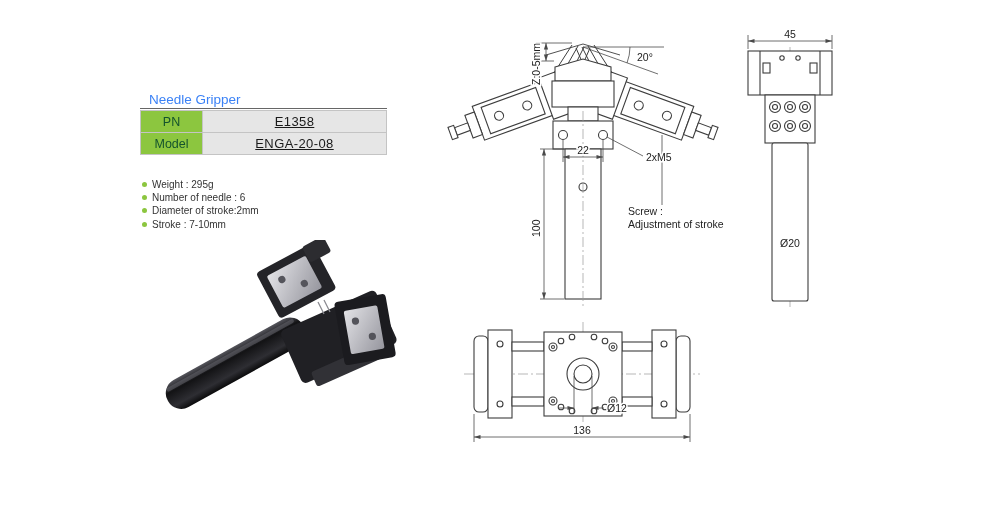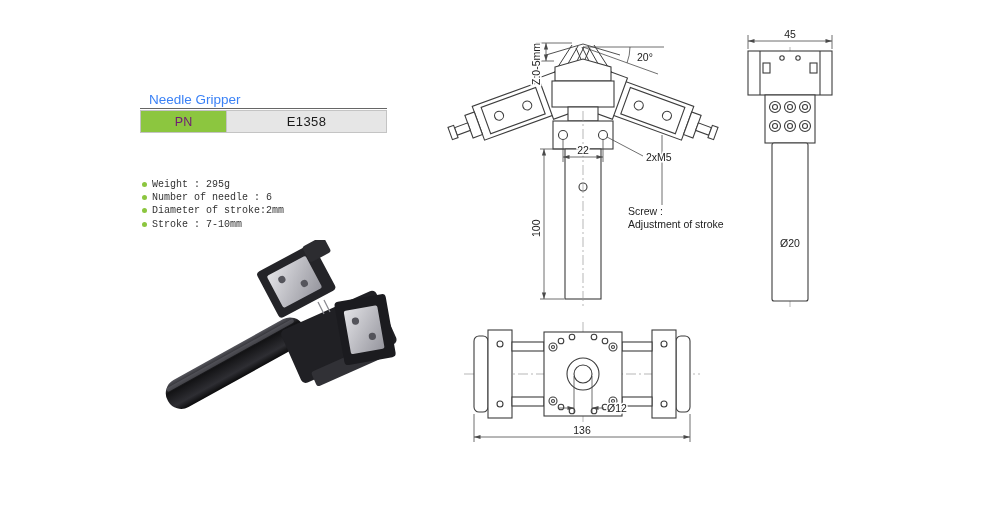--- a/index.html
+++ b/index.html
@@ -5,23 +5,23 @@
   * { margin:0; padding:0; box-sizing:border-box; }
   html,body { background:#fff; }
   body {
     width:992px; height:516px; position:relative; overflow:hidden;
     font-family:"Liberation Sans", sans-serif; color:#1a1a1a;
   }
   .page-title { position:absolute; left:149px; top:92px; font-size:13.5px; color:#3b82f6; }
   .title-rule { position:absolute; left:140px; top:108px; width:247px; height:1px; background:#666; }
   table.spec-table { position:absolute; left:140px; top:110px; width:247px; border-collapse:collapse; }
   table.spec-table td { border:1px solid #c4c4c4; height:22px; text-align:center; vertical-align:middle; }
-  td.key { background:#8CC63F; color:#701a75; width:86px; font-size:12.5px;margin-left:44px; }
-  td.val { background:#E6E6E6; color:#1a1a1a; font-size:13px; letter-spacing:0.4px; }
-  ul.spec-list { position:absolute; left:142px; top:178px; list-style:none;font-family:Liberation Mono, monospace; }
+  td.key { background:#8CC63F; color:#14532d; width:62px; font-size:12.5px;margin-left:44px; }
+  td.val { background:#E6E6E6; color:#1a1a1a; font-size:13px; letter-spacing:0.4px;text-decoration:underline; }
+  ul.spec-list { position:absolute; left:142px; top:178px; list-style:none; }
   ul.spec-list li { display:flex; align-items:center; gap:5px; height:13.2px; font-size:10px; color:#333; }
   .dot { width:5px; height:5px; border-radius:50%; background:#8CC63F; flex:0 0 auto; }
   .drawing { position:absolute; }
   #photo   { left:148px; top:240px; }
   #front   { left:440px; top:15px; }
   #side    { left:735px; top:25px; }
   #bottom  { left:458px; top:316px; }
   svg text { font-family:"Liberation Sans", sans-serif; }
   .dimtext { font-size:10.5px; fill:#222; paint-order:stroke; stroke:#fff; stroke-width:3px; }
 </style>
@@ -31,20 +31,24 @@
 <div>
 
   <div class="page-title">Needle Gripper</div>
   <div class="title-rule"></div>
 
   <table class="spec-table">
     <tbody>
         <tr>
       <td class="key">PN</td>
       <td class="val">E1358</td>
+    </tr>
+    <tr>
+      <td class="key">Model</td>
+      <td class="val">ENGA-20-08</td>
     </tr>
   </tbody>
     </table>
 
   <ul class="spec-list">
     <li>
         <span class="dot"></span>
         <span>Weight : 295g</span>
       </li>
     <li>

